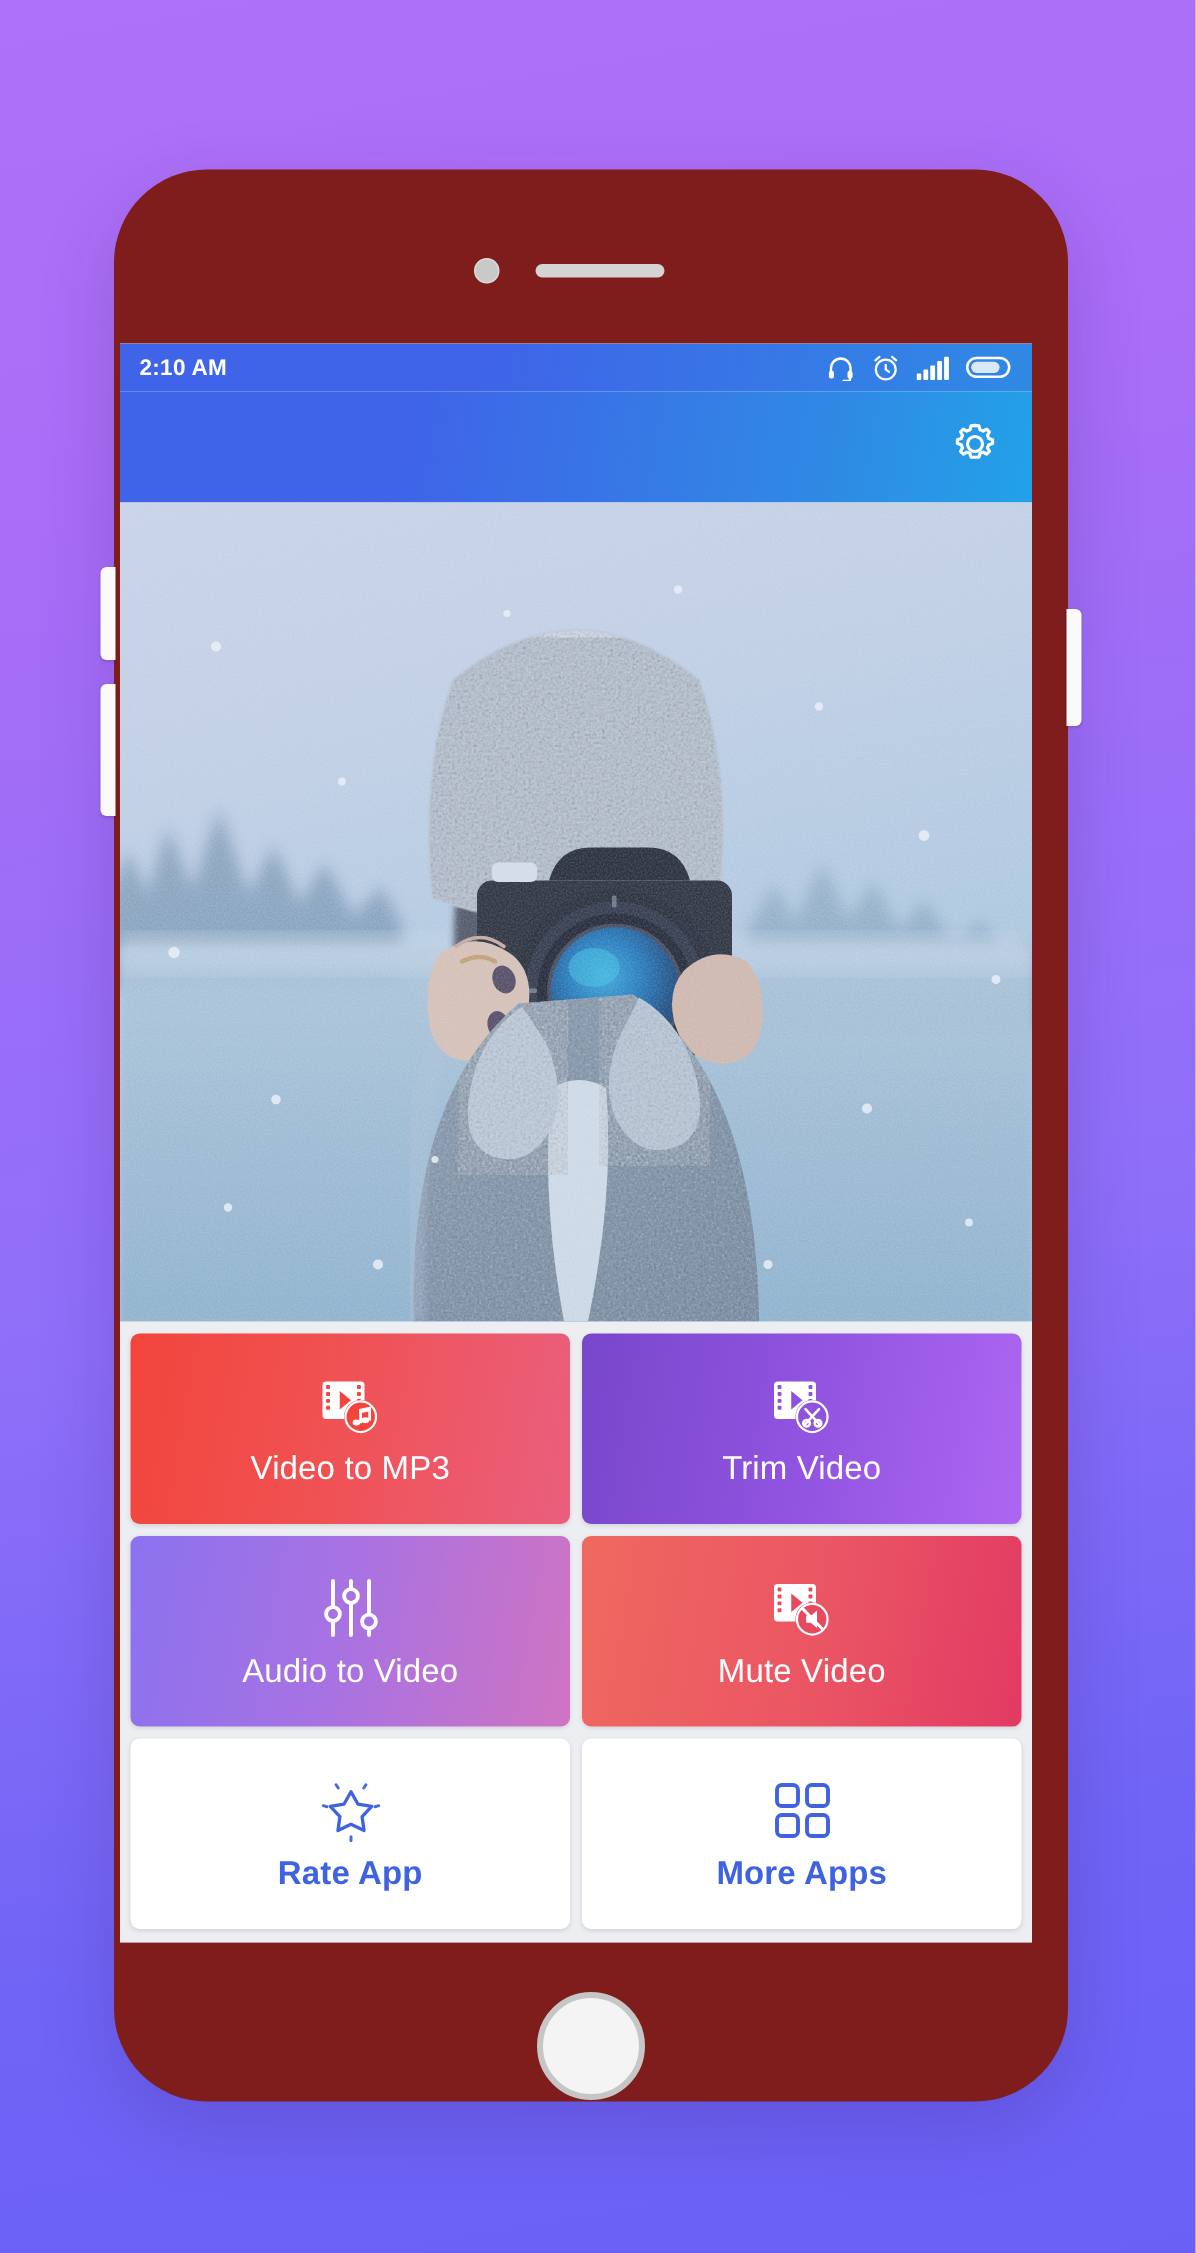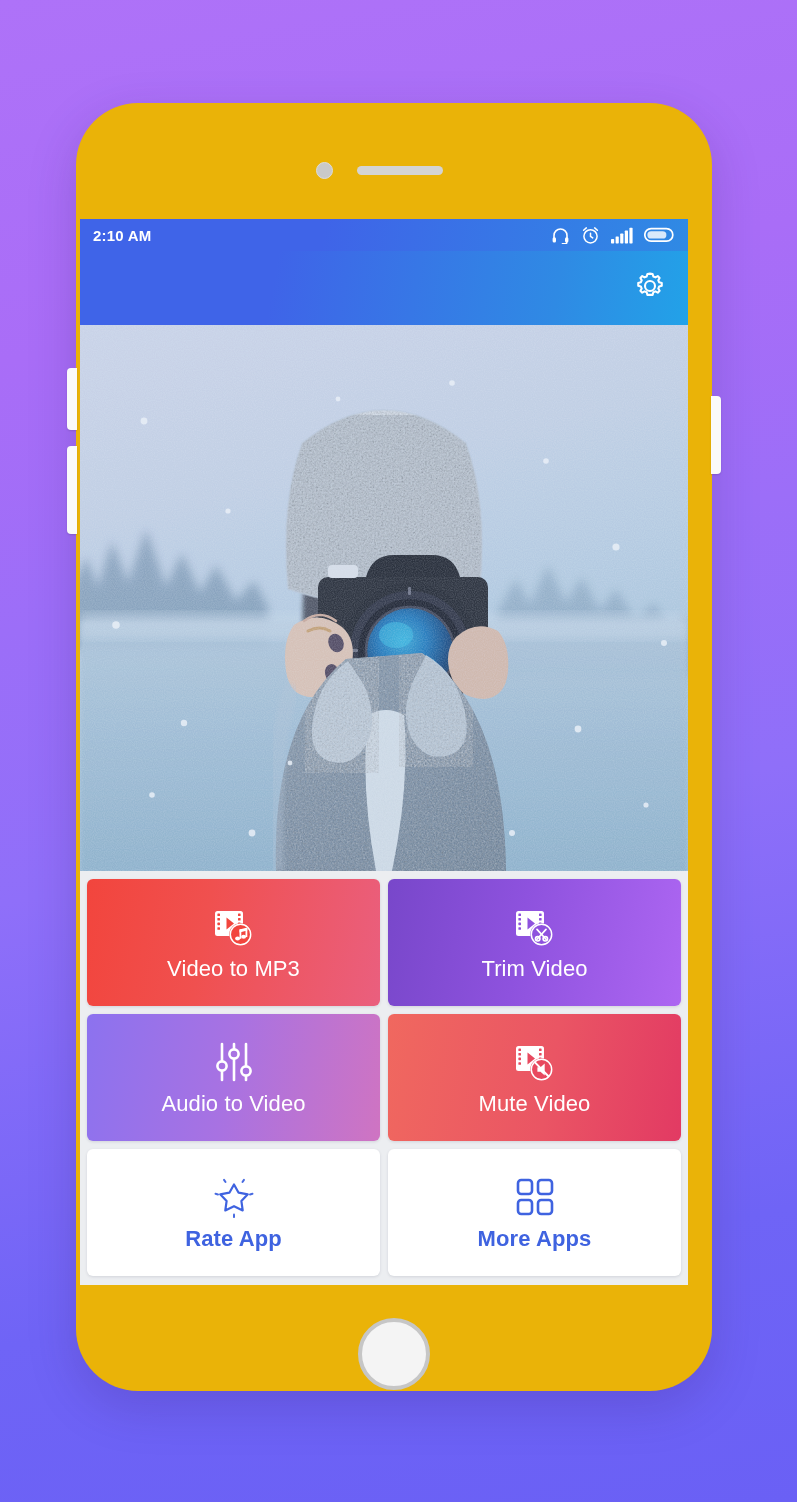--- a/index.html
+++ b/index.html
@@ -13,24 +13,24 @@
   body {
     font-family: "Liberation Sans", sans-serif;
     background: linear-gradient(170deg, #ae72f8 0%, #a96df7 22%, #8f6ff9 55%, #6f64f6 82%, #6a60f5 100%);
     position: relative;
   }
 
   
   #phone-frame {
     position: absolute;
     left: 76px;
-    top: 103px;
+    top: 113px;
     width: 636px;
     height: 1288px;
-    background: #eab308;
+    background: #7f1d1d;
     border-radius: 62px;
     box-shadow: 0 16px 48px rgba(60,30,120,0.22);
   }
 
   
   .side-btn {
     position: absolute;
     background: #fafafa;
     border-radius: 3px;
     box-shadow: 0 1px 2px rgba(0,0,0,0.13);

